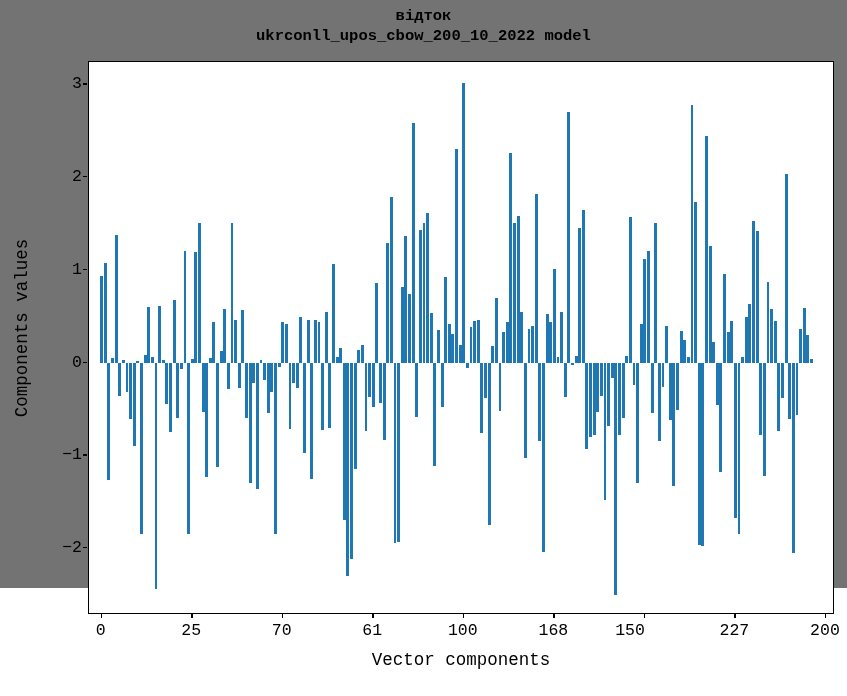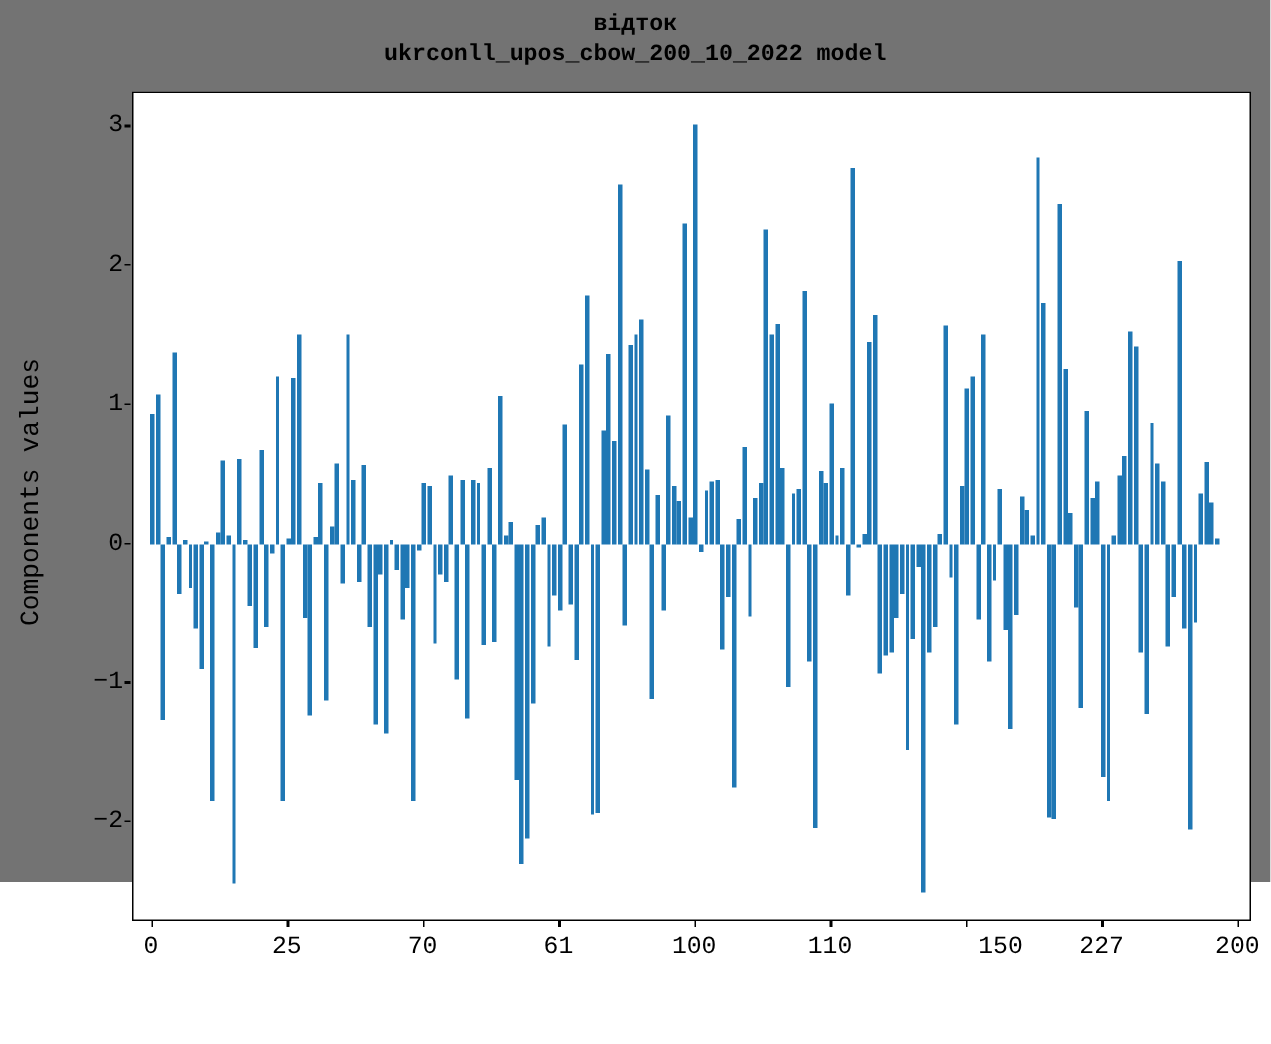--- a/index.html
+++ b/index.html
@@ -389,20 +389,21 @@
       <div class="xtick-mark" style="left: 555.879px;"></div>
       <div class="xtick-mark" style="left: 646.413px;"></div>
       <div class="xtick-mark" style="left: 736.947px;"></div>
     </div>
   <div id="xtick-labels">
       <div class="xtick-label" style="left: 12.6748px;">0</div>
       <div class="xtick-label" style="left: 103.209px;">25</div>
       <div class="xtick-label" style="left: 193.743px;">70</div>
       <div class="xtick-label" style="left: 284.277px;">61</div>
       <div class="xtick-label" style="left: 374.811px;">100</div>
-      <div class="xtick-label" style="left: 465.345px;">110</div>
-      <div class="xtick-label" style="left: 579px;">150</div>
+      <div class="xtick-label" style="left: 465.345px;">168</div>
+      <div class="xtick-label" style="left: 542px;">150</div>
       <div class="xtick-label" style="left: 646.413px;">227</div>
       <div class="xtick-label" style="left: 736.947px;">200</div>
     </div>
 
+  <div id="xlabel">Vector components</div>
 
 </div>
 
 </body></html>

